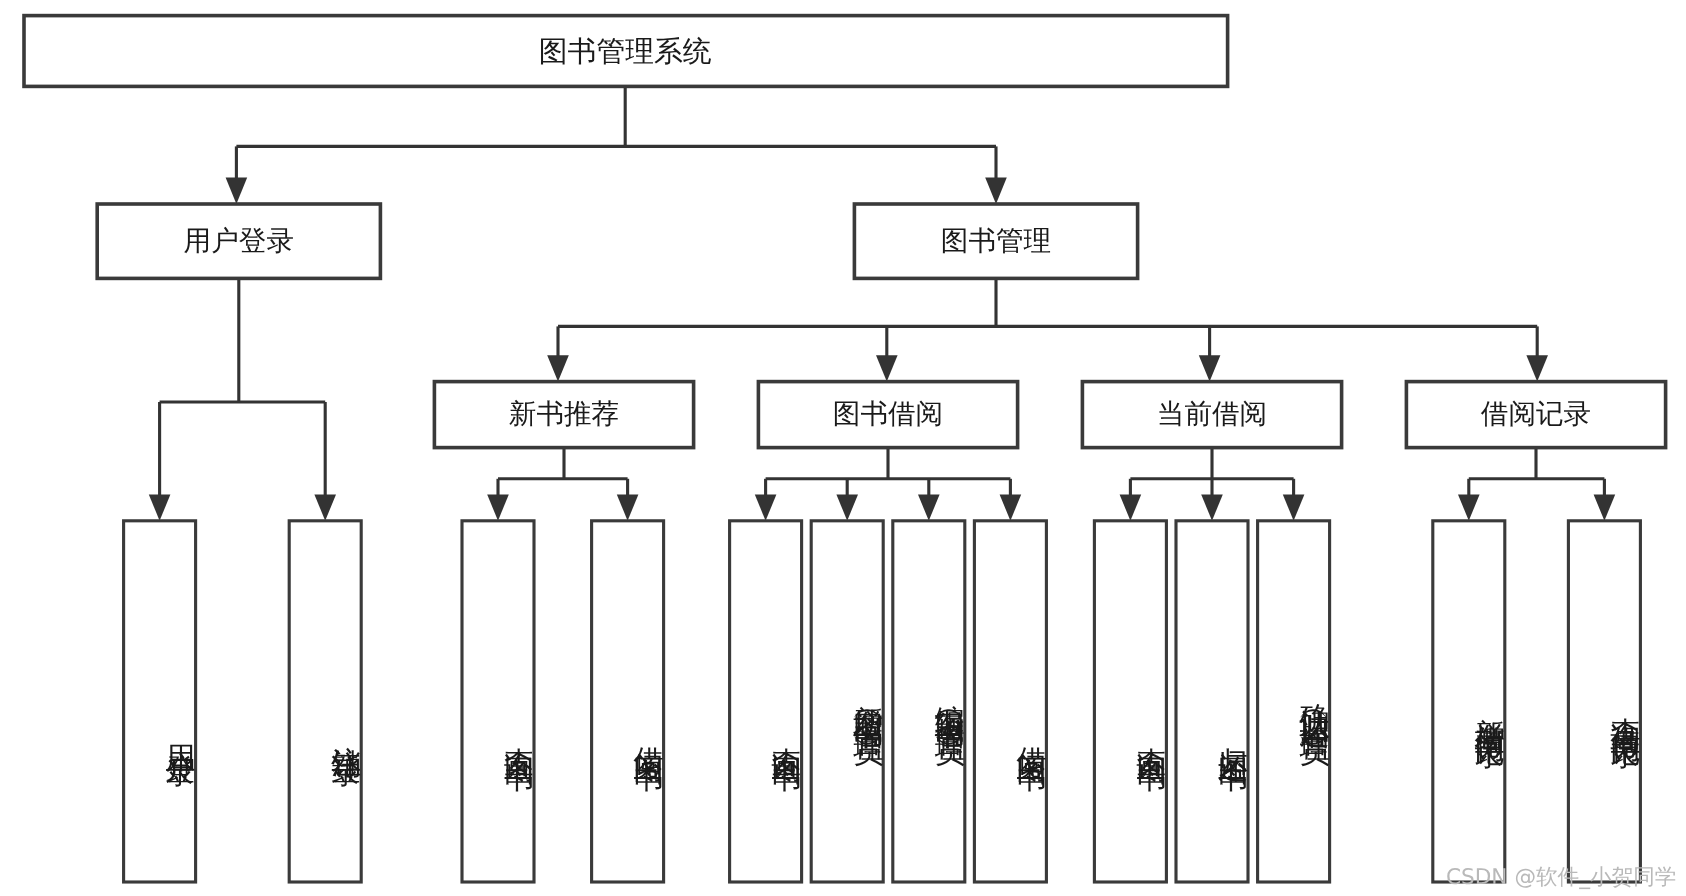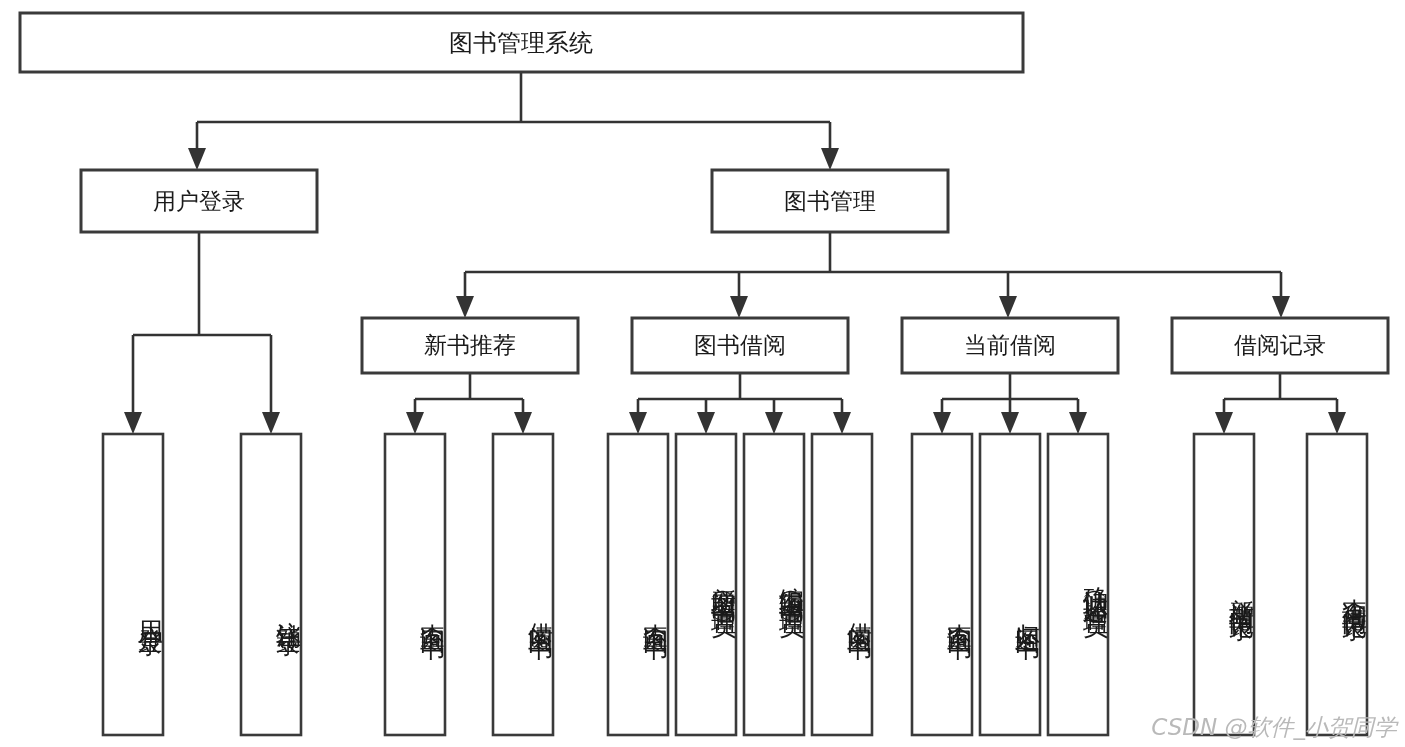--- a/index.html
+++ b/index.html
@@ -66,25 +66,24 @@
     color: #1a1a1a;
     white-space: nowrap;
     text-align: center;
     pointer-events: none;
   }
   .watermark {
     position: absolute;
     right: 8px;
     bottom: 4px;
     font-family: "DejaVu Sans", "Liberation Sans", sans-serif;
-    font-size: 23px;
+    font-size: 18px;
     color: #b9b9b9;
     white-space: nowrap;
     letter-spacing: 0px;
-    font-style: italic;
   }
 </style>
 </head>
 <body>
 
 <div id="diagram-root">
 
   <svg class="flow" viewBox="0 0 1405 747" xmlns="http://www.w3.org/2000/svg">
 
     <g>

